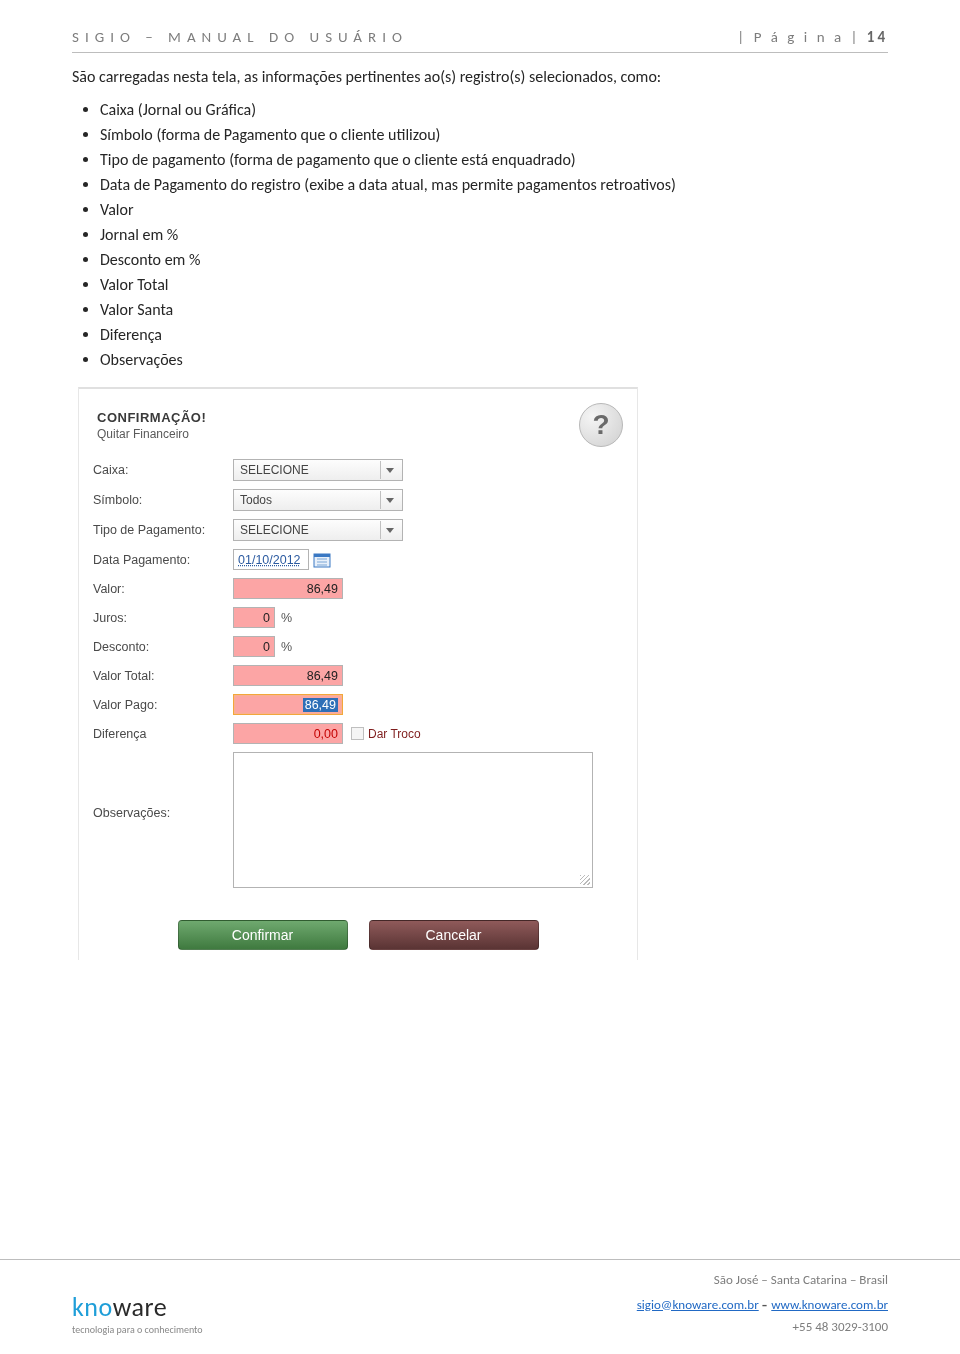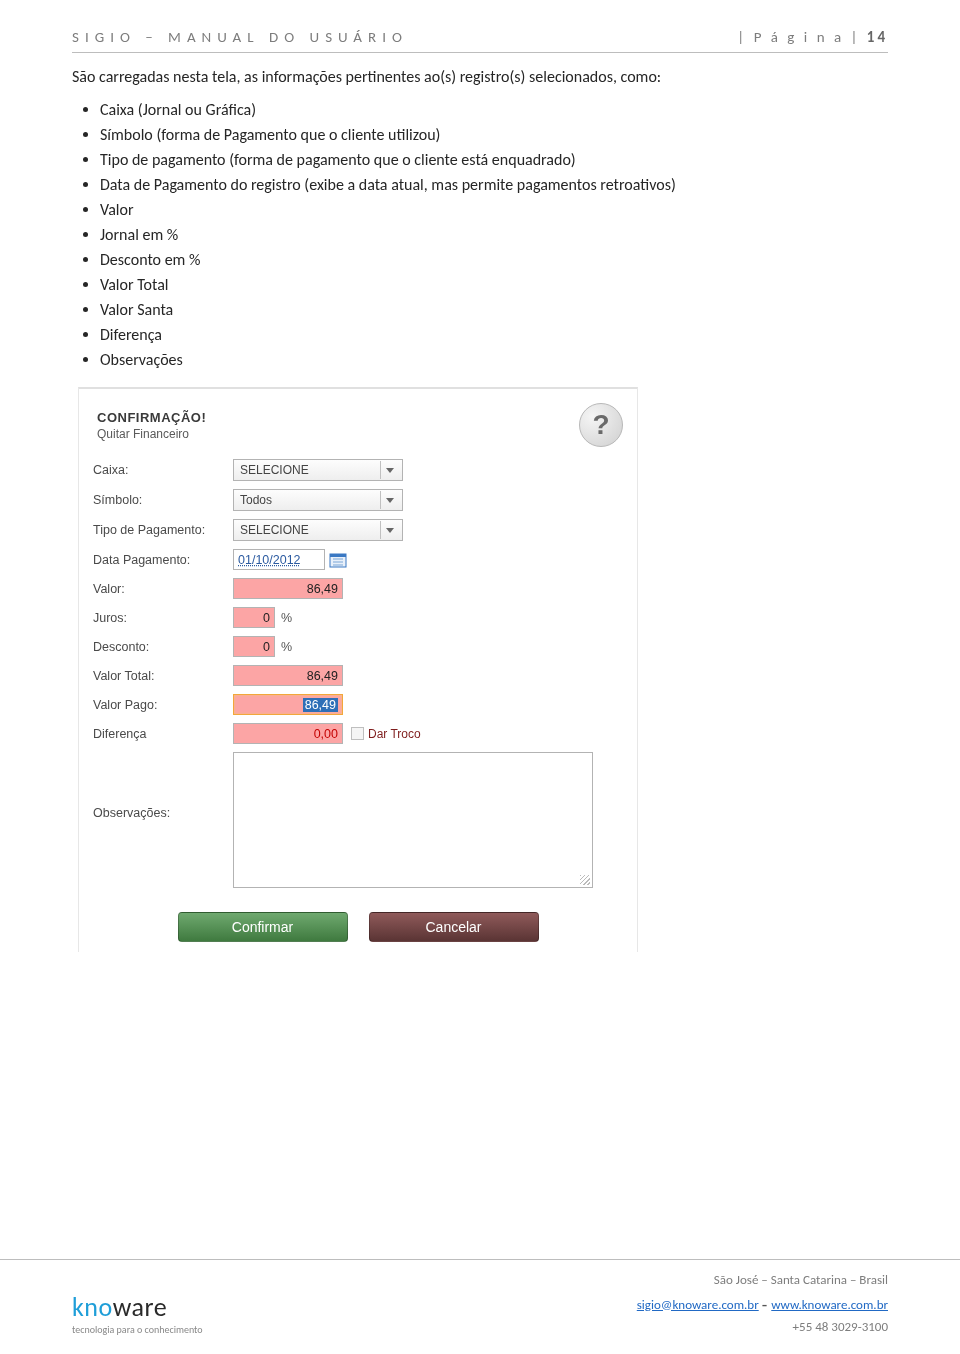--- a/index.html
+++ b/index.html
@@ -75,34 +75,34 @@
     height: 21px; width: 110px; border:1px solid #b3b3b3;
     text-align: right; padding: 0 4px; font-size: 12.5px; color:#222;
     display:flex; align-items:center; justify-content:flex-end;
     background:#fca5a5;
   }
   .num.short { width: 42px; }
   .num.focus { border:1px solid #f2a73a; box-shadow: 0 0 3px #f6c277 inset; }
   .num .seltext { background:#2e6fb7; color:#fff; padding:0 2px; }
   .pct { margin-left:6px; color:#555; font-size:12.5px; }
   .date-wrap { display:flex; align-items:center; gap:4px; }
-  .date-box { height:21px; width:92px; border:1px solid #b3b3b3; font-size:12.5px; color:#2b5aa0; text-decoration:underline dotted; display:flex; align-items:center; padding:0 4px;}
+  .date-box { height:21px; width:76px; border:1px solid #b3b3b3; font-size:12.5px; color:#2b5aa0; text-decoration:underline dotted; display:flex; align-items:center; padding:0 4px;}
   .cal-icon { width:18px; height:18px; display:inline-block; }
   .diff-row .num { color:#c40202; }
   .chk { display:flex; align-items:center; margin-left:8px; color:#7f1d1d; font-size:12px; gap:4px; }
   .chk .box { width:13px; height:13px; border:1px solid #bfbfbf; background:#f5f5f5; }
   .obs-row { align-items: flex-start; }
   .obs-row .lbl { margin-top: 54px; }
   .obs-area {
     width: 360px; height: 136px; border:1px solid #b3b3b3; background:#fff;
     position:relative;
   }
   .obs-area .resize { position:absolute; right:2px; bottom:2px; width:10px; height:10px;
     background: repeating-linear-gradient(135deg,#bbb 0 1px,transparent 1px 3px); }
-  .btn-row { display:flex; justify-content:center; gap:21px; margin-top:24px; }
+  .btn-row { display:flex; justify-content:center; gap:21px; margin-top:32px; }
   .btn {
     width: 170px; height: 30px; border-radius:4px;
     display:flex; align-items:center; justify-content:center;
     font-size: 14px; color:#fff; cursor:pointer;
     border:1px solid rgba(0,0,0,.25);
   }
   .btn.confirm { background: linear-gradient(#6fa96f,#3f7a3f); }
   .btn.cancel  { background: linear-gradient(#8f5a5a,#5a3434); }
 
   

